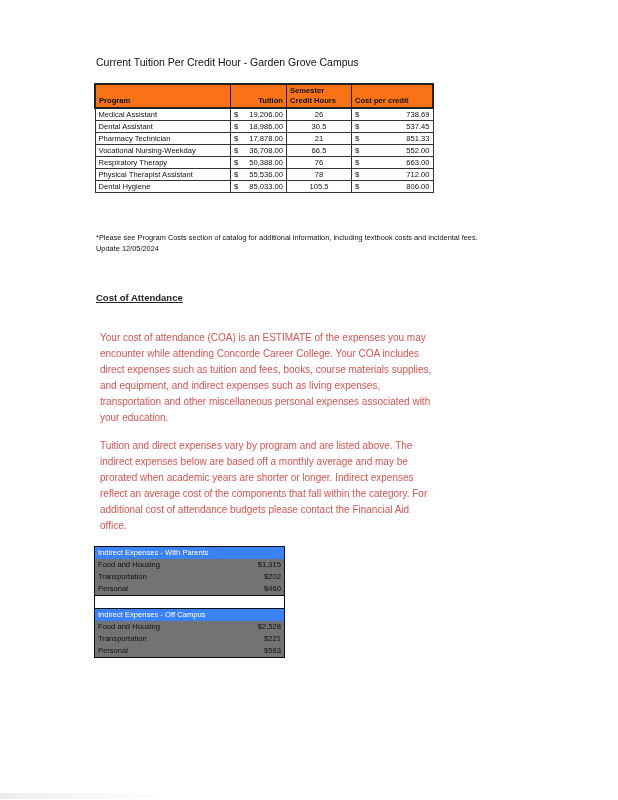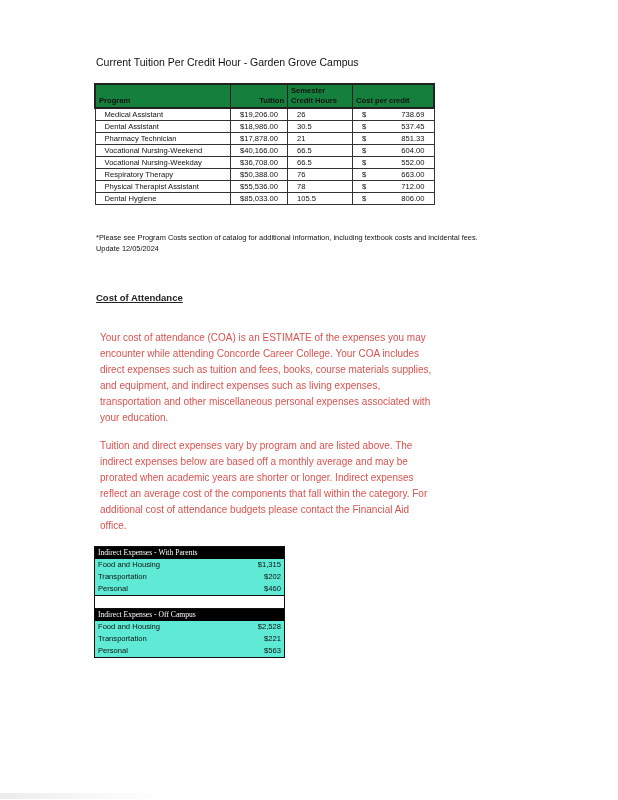--- a/index.html
+++ b/index.html
@@ -1,35 +1,35 @@
 <!DOCTYPE html>
 <html><head>
   <meta charset="utf-8">
   <style>
     html, body { margin: 0; padding: 0; background: #ffffff; }
     body { width: 618px; height: 800px; position: relative; overflow: hidden; font-family: "Liberation Sans", sans-serif; color: #111; }
     .title { position: absolute; left: 96px; top: 56px; font-size: 10.5px; font-weight: normal; color: #111; }
     table.tuition { position: absolute; left: 94px; top: 83px; border-collapse: collapse; font-size: 7.6px; color: #111; }
-    table.tuition th { background: #15803d; font-weight: bold; text-align: left; vertical-align: bottom; padding: 1px 3px; border: 1px solid #222; line-height: 10px; }
+    table.tuition th { background: #f97316; font-weight: bold; text-align: left; vertical-align: bottom; padding: 1px 3px; border: 1px solid #222; line-height: 10px; }
     table.tuition thead tr { height: 24px; }
     table.tuition thead { border: 2px solid #222; }
-    table.tuition td { border: 1px solid #333; padding: 0 9px; height: 11px; line-height: 11px; white-space: nowrap; margin-left: 32px; }
+    table.tuition td { border: 1px solid #333; padding: 0 3px; height: 11px; line-height: 11px; white-space: nowrap; margin-left: 32px; }
     .c-prog { width: 128px; }
     .c-tuit { width: 49px; }
     .c-hrs { width: 58px; }
     .c-cost { width: 74px; margin-left: 16px; }
-    td.num { text-align: left; }
+    td.num { text-align: center; }
     .footnote { position: absolute; left: 96px; top: 232px; font-size: 7.4px; line-height: 11px; color: #111; width: 460px; }
     .h2 { position: absolute; left: 96px; top: 292px; font-size: 9.5px; font-weight: bold; color: #222; text-decoration: underline; }
     .para { position: absolute; left: 100px; font-size: 10px; line-height: 16px; color: #d9534f; width: 335px; }
     .p1 { top: 330px; }
     .p2 { top: 438px; }
     .ind { position: absolute; left: 94px; top: 546px; width: 189px; border: 1.5px solid #111; font-size: 7.6px; }
-    .ind .hdr { background: #000000; color: #fff; padding: 0 3px; height: 12px; line-height: 12px; font-family: Liberation Serif, serif; }
-    .ind .row { background: #5eead4; display: flex; justify-content: space-between; padding: 0 3px; height: 12px; line-height: 12px; color: #111; }
+    .ind .hdr { background: #3b82f6; color: #fff; padding: 0 3px; height: 12px; line-height: 12px; }
+    .ind .row { background: #737373; display: flex; justify-content: space-between; padding: 0 3px; height: 12px; line-height: 12px; color: #111; }
     .ind .spacer { background: #fff; height: 12px; border-top: 1.5px solid #111; border-bottom: 1.5px solid #111; }
     .faint { position: absolute; left: 0; top: 793px; height: 6px; width: 170px; background: linear-gradient(90deg, #d8d8d8, #f3f3f3 60%, #fff); opacity: 0.5; }
   </style>
 </head>
 <body>
 
 <div class="title">Current Tuition Per Credit Hour - Garden Grove Campus</div>
 
 <table class="tuition">
   <thead>
@@ -83,36 +83,20 @@
         </td>
         <td class="num">21</td>
         <td>
           <div style="display:flex;justify-content:space-between">
             <span>$</span>
             <span>851.33</span>
           </div>
         </td>
       </tr>
       <tr>
-        <td>Vocational Nursing-Weekend</td>
-        <td>
-          <div style="display:flex;justify-content:space-between">
-            <span>$</span>
-            <span>40,166.00</span>
-          </div>
-        </td>
-        <td class="num">66.5</td>
-        <td>
-          <div style="display:flex;justify-content:space-between">
-            <span>$</span>
-            <span>604.00</span>
-          </div>
-        </td>
-      </tr>
-      <tr>
         <td>Vocational Nursing-Weekday</td>
         <td>
           <div style="display:flex;justify-content:space-between">
             <span>$</span>
             <span>36,708.00</span>
           </div>
         </td>
         <td class="num">66.5</td>
         <td>
           <div style="display:flex;justify-content:space-between">

